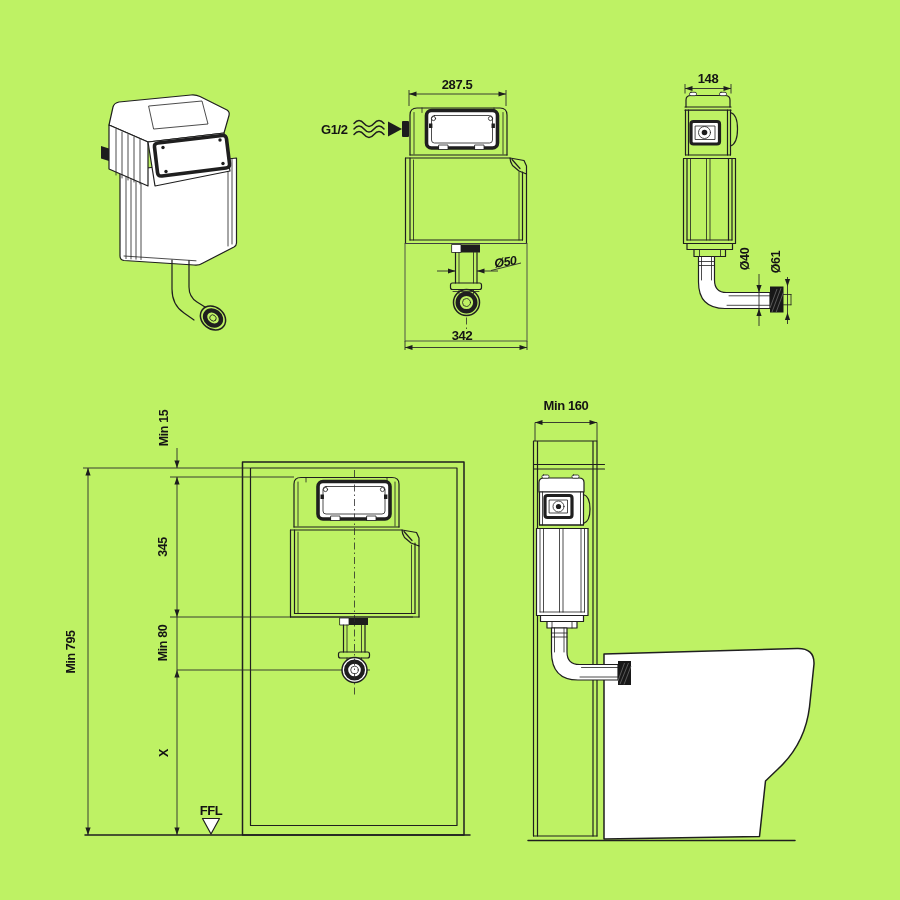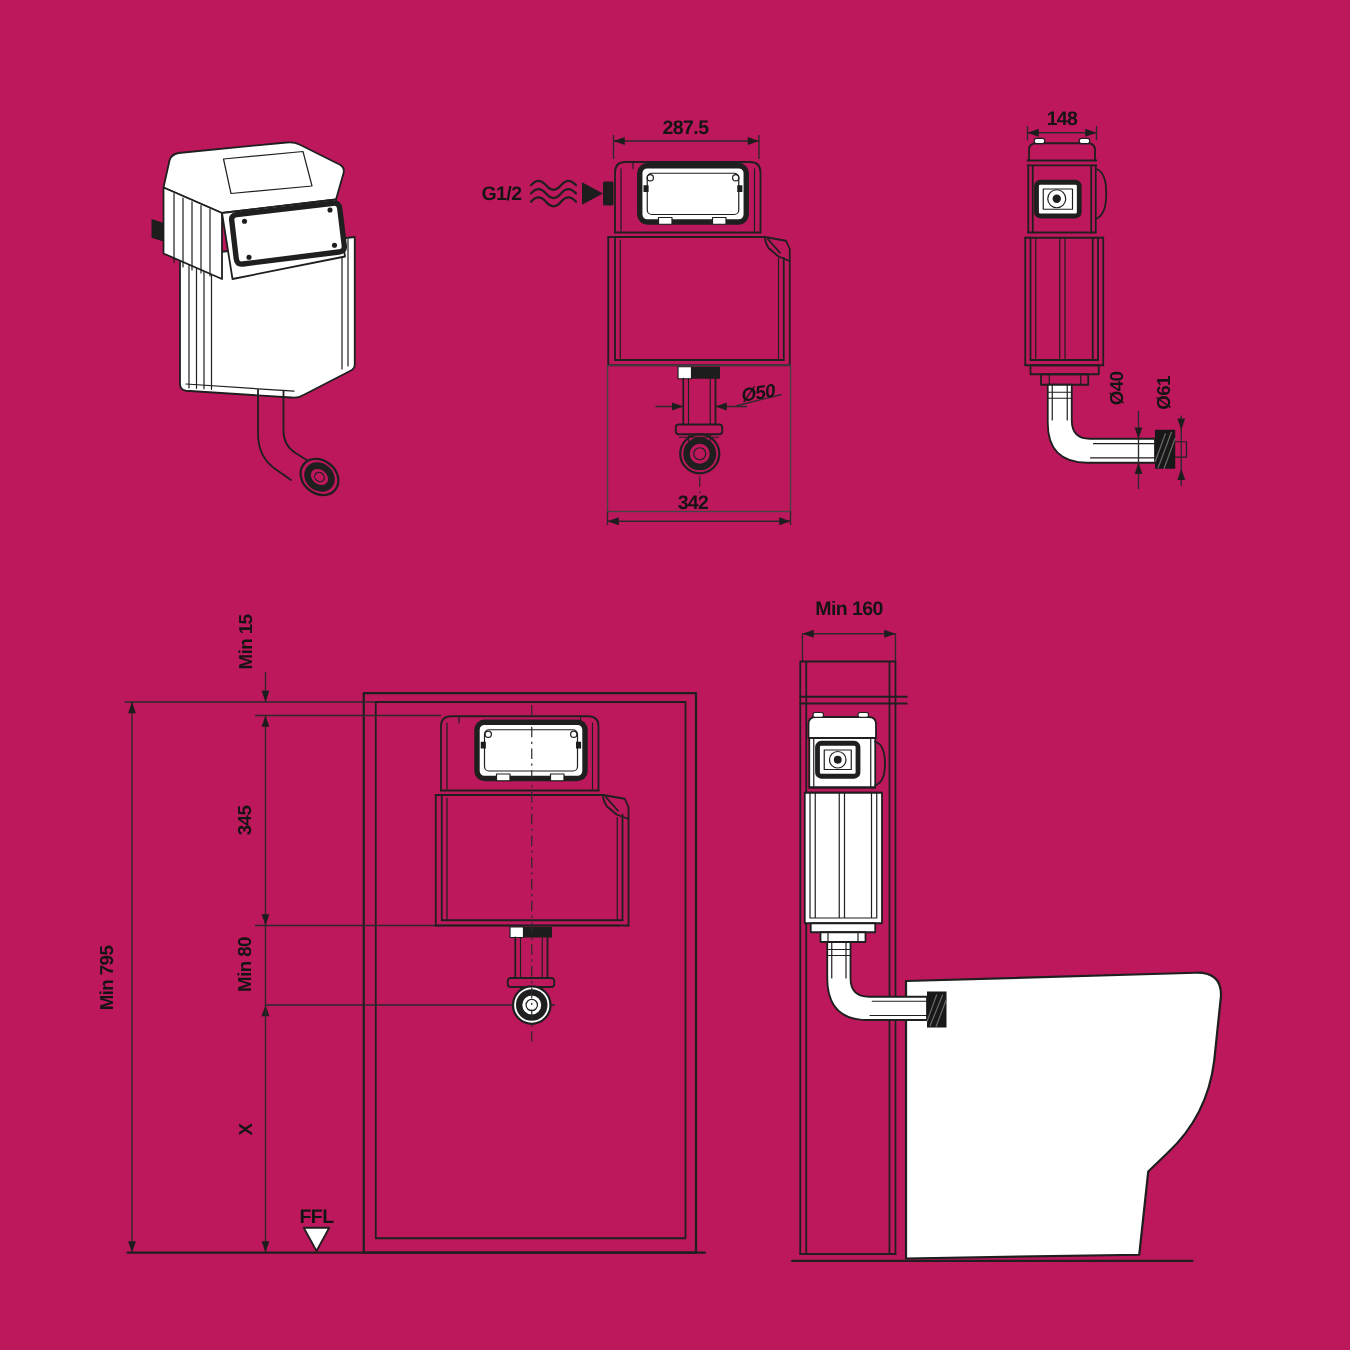--- a/index.html
+++ b/index.html
@@ -1,16 +1,16 @@
 <!DOCTYPE html>
 <html><head>
 <meta charset="utf-8">
 <style>
   html,body{margin:0;padding:0;background:#ffffff;}
-  .canvas{position:relative;width:900px;height:900px;background:#be185d;overflow:hidden;}
+  .canvas{position:relative;width:900px;height:900px;background:#bef264;overflow:hidden;}
   svg{display:block;}
   .s{stroke:#1f1f1f;fill:none;stroke-width:1.2;stroke-linecap:round;stroke-linejoin:round;}
   .sw08{stroke-width:0.8;}
   .sw14{stroke-width:1.5;}
   .thick{stroke-width:3.6;}
   .thick2{stroke-width:3.2;}
   .thin{stroke:#444;stroke-width:0.9;fill:none;}
   .dim{stroke:#2a2a2a;stroke-width:0.9;fill:none;stroke-linecap:butt;}
   .fillw{fill:#ffffff;}
   .fd{fill:#1d1d1d;stroke:none;}

